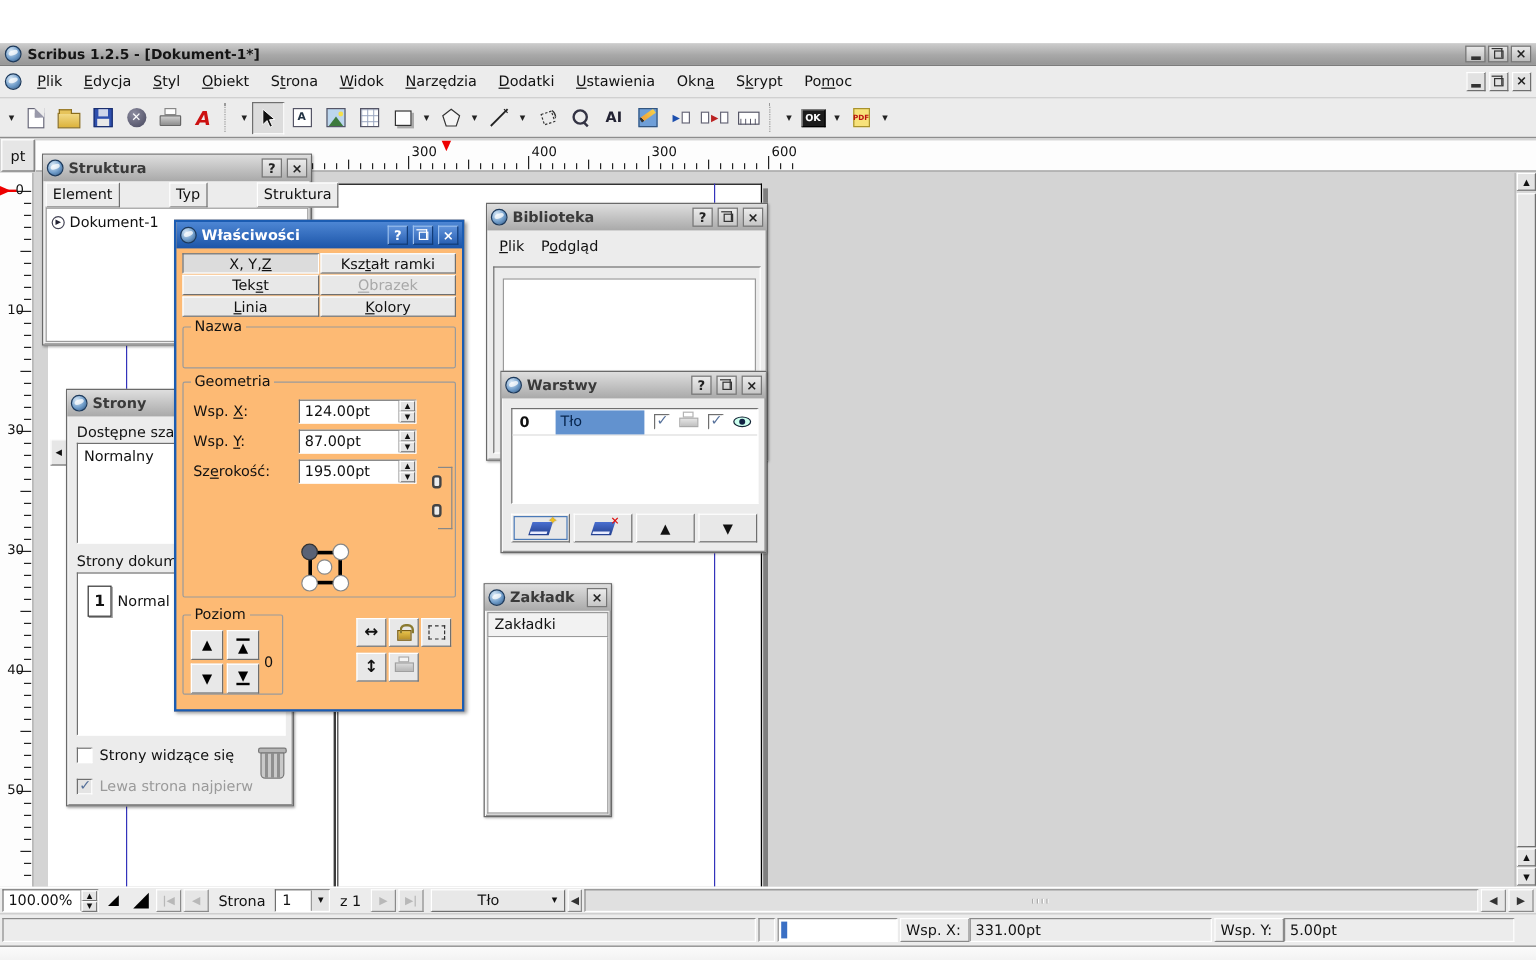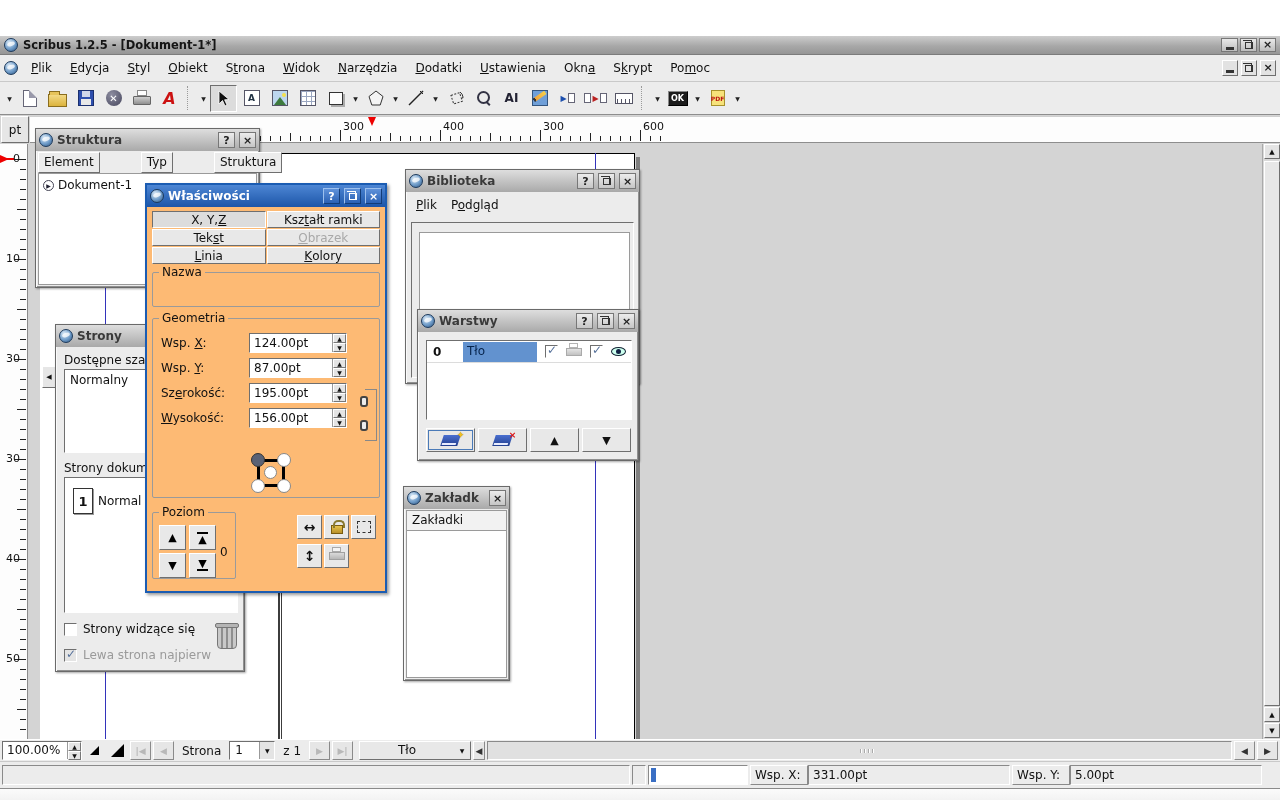--- a/index.html
+++ b/index.html
@@ -677,30 +677,20 @@
       <div class="georow" style="top:58px;">
         <span class="glabel">Sz<u>e</u>rokość:</span>
         <span class="spin">
             <span class="spin-val">195.00pt</span>
             <span class="spin-btns">
               <span class="sb">▲</span>
               <span class="sb">▼</span>
             </span>
           </span>
       </div>
-      <div class="georow" style="top:83px;">
-        <span class="glabel"><u>W</u>ysokość:</span>
-        <span class="spin">
-            <span class="spin-val">156.00pt</span>
-            <span class="spin-btns">
-              <span class="sb">▲</span>
-              <span class="sb">▼</span>
-            </span>
-          </span>
-      </div>
       <div class="chainbox">
         <span class="chain" style="top:6px;"></span>
         <span class="chain" style="top:30px;"></span>
       </div>
       <div class="basepoint">
         <span class="bp-square"></span>
         <span class="bp-dot sel" style="left:0; top:0;"></span>
         <span class="bp-dot" style="right:0; top:0;"></span>
         <span class="bp-dot" style="left:13px; top:13px; width:13px; height:13px;"></span>
         <span class="bp-dot" style="left:0; bottom:0;"></span>

